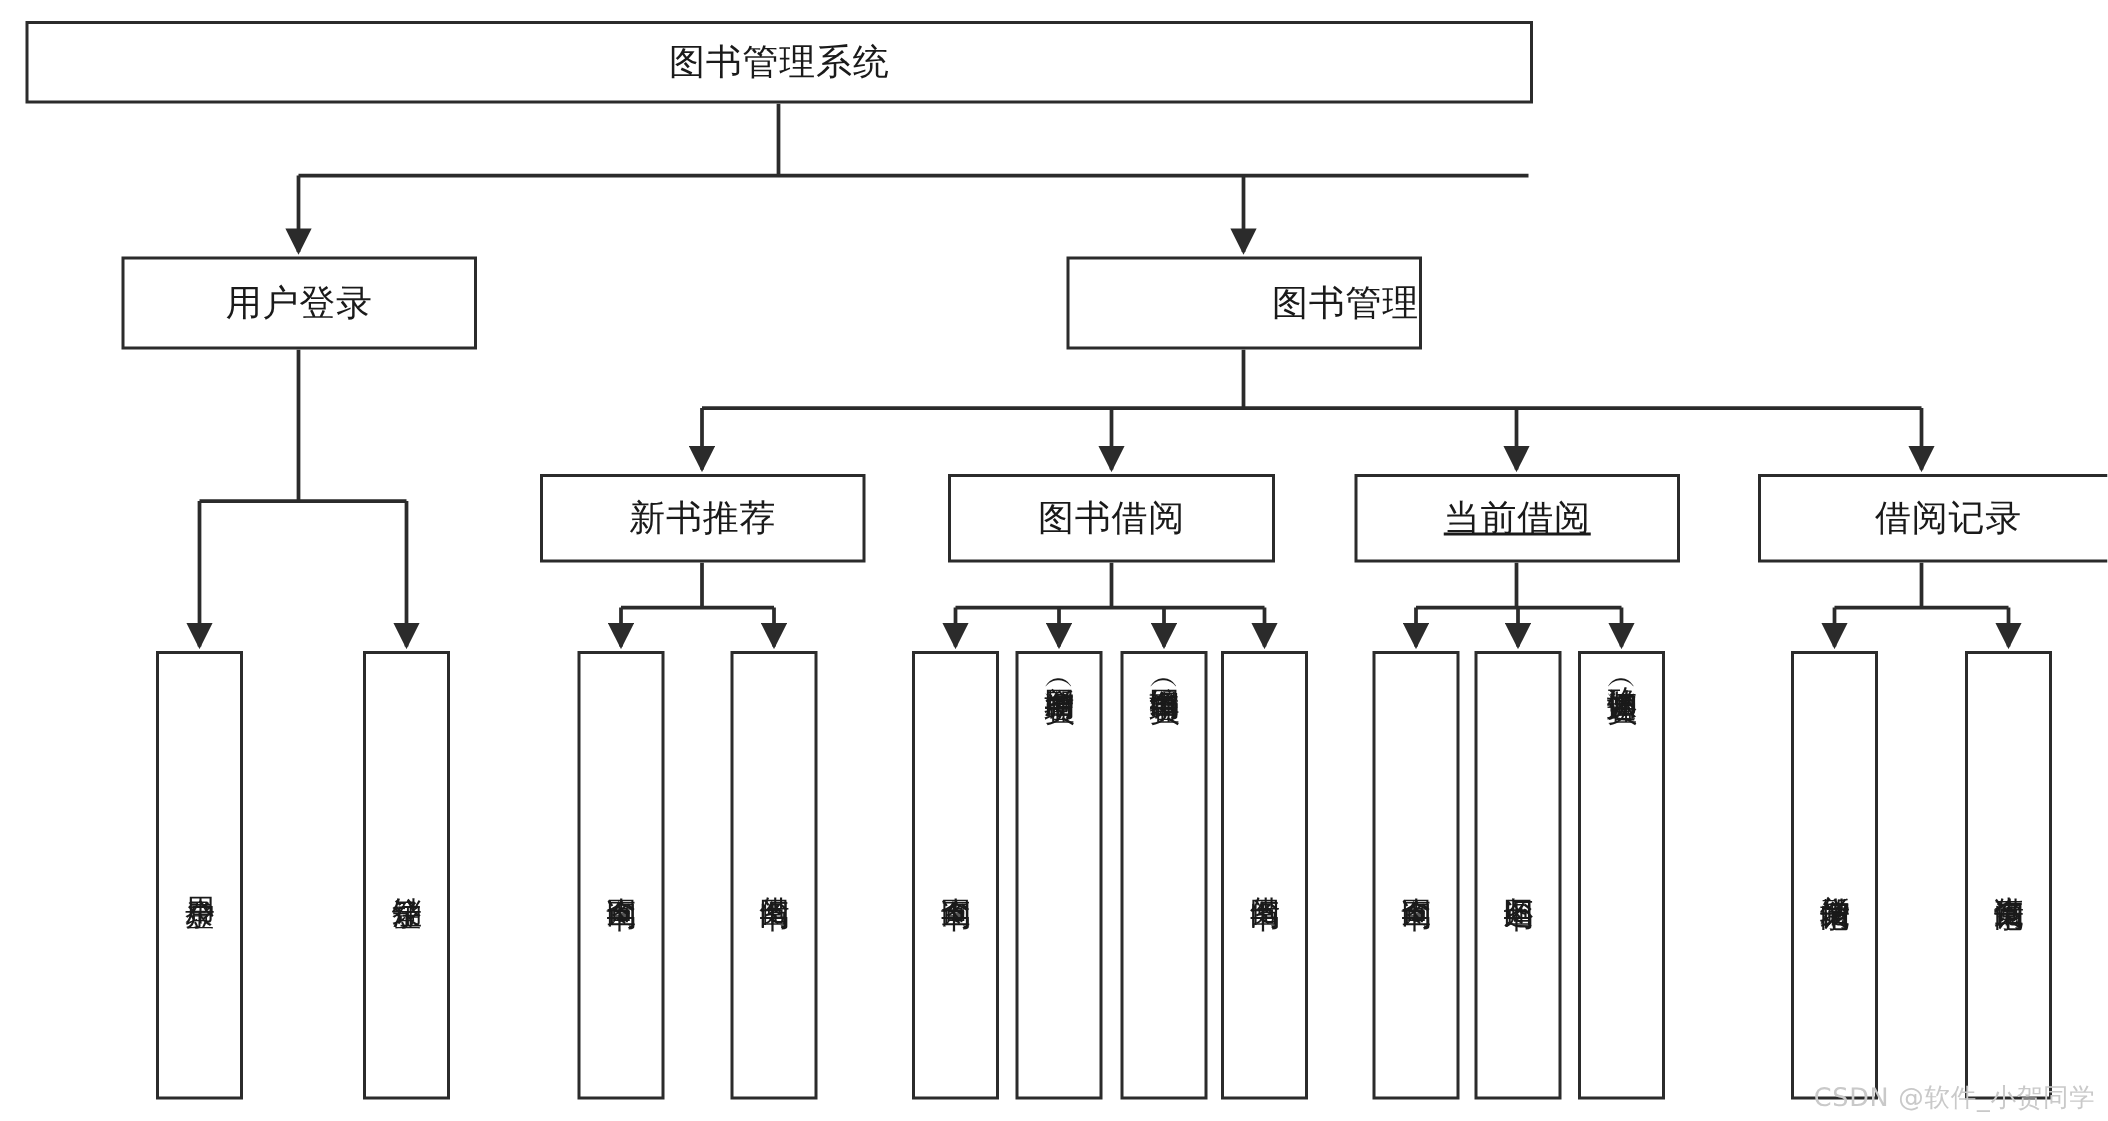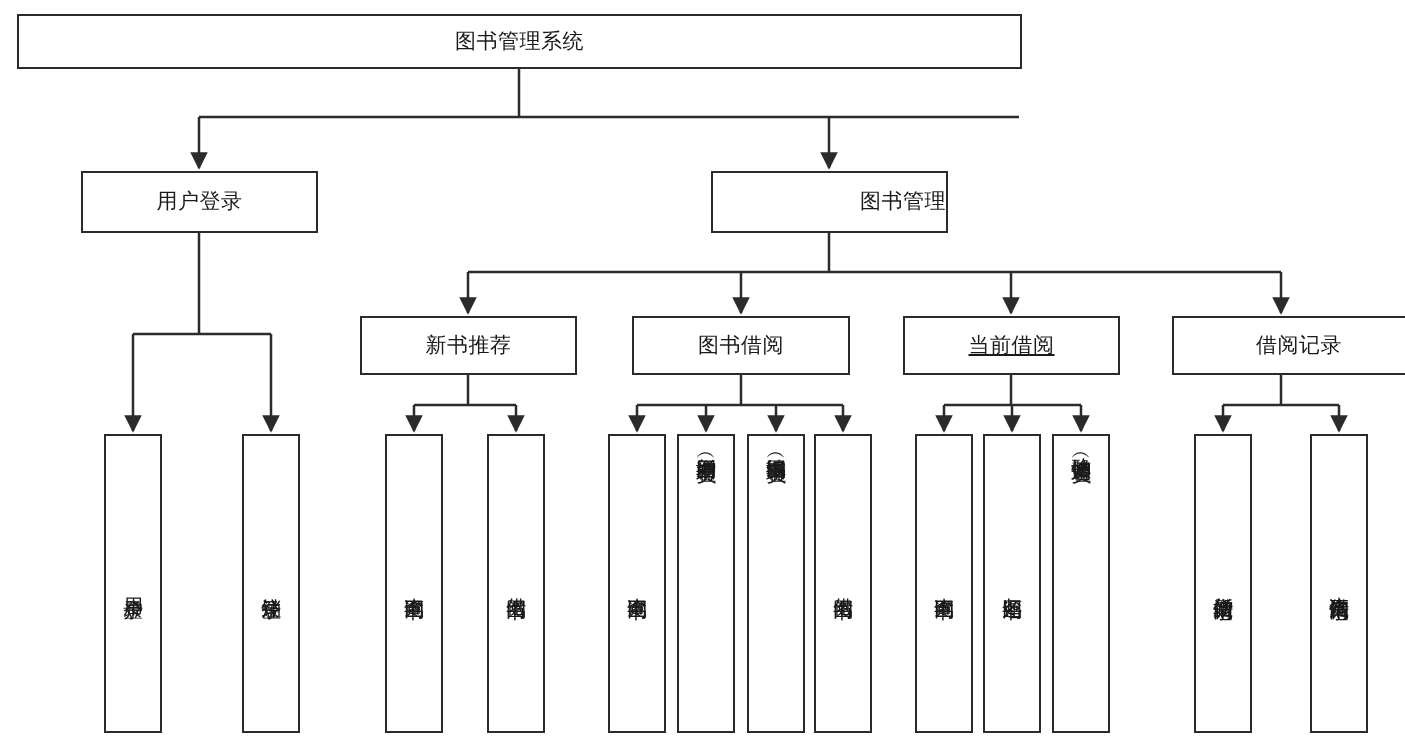--- a/index.html
+++ b/index.html
@@ -28,21 +28,21 @@
     position: absolute;
     box-sizing: border-box;
     border: 2px solid #2b2b2b;
     background: #ffffff;
     display: flex;
     align-items: center;
     justify-content: center;
     color: #1a1a1a;
   }
   .node-label-h {
-    font-size: 21px;
+    font-size: 24px;
     line-height: 1.2;
     letter-spacing: 0.5px;
     white-space: nowrap;
   }
   .node-box.vertical {
     align-items: flex-start;
     justify-content: center;
     padding-top: 6px;
   }
   .node-label-v {
@@ -184,13 +184,14 @@
         <span class="node-label-v">确认归还（管理员）</span>
       </div>
       <div class="node-box vertical vcenter" style="left: 1194px; top: 434px; width: 58px; height: 299px;">
         <span class="node-label-v">新增借阅记录</span>
       </div>
       <div class="node-box vertical vcenter" style="left: 1310px; top: 434px; width: 58px; height: 299px;">
         <span class="node-label-v">查询借阅记录</span>
       </div>
     </div>
 
+  <div id="watermark">CSDN @软件_小贺同学</div>
 </div>
 
 </body></html>

